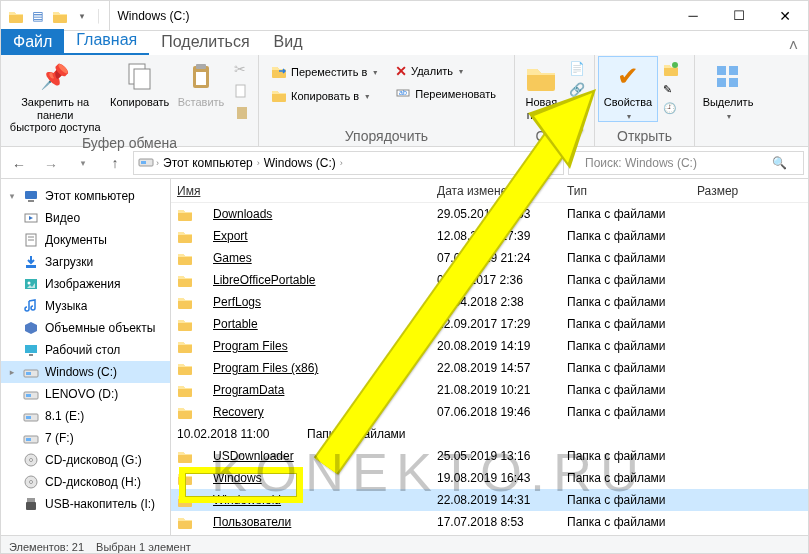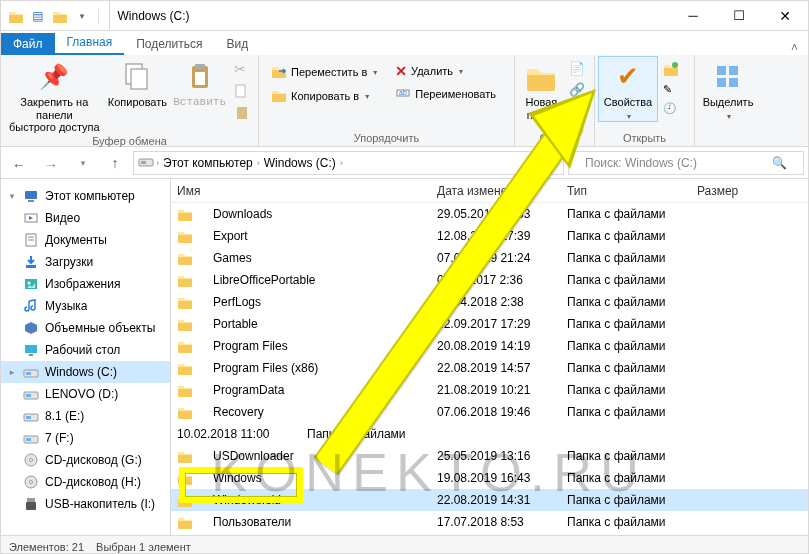--- a/index.html
+++ b/index.html
@@ -31,37 +31,37 @@
   
   .titlebar{display:flex;align-items:center;height:30px;border-bottom:1px solid var(--border);}
   .qat{display:flex;align-items:center;gap:4px;padding:0 6px;border-right:1px solid var(--border);height:100%;}
   .qat .icon{width:18px;height:18px;display:flex;align-items:center;justify-content:center;}
   .title{padding-left:8px;flex:1;}
   .winbtns{display:flex;height:100%;}
   .winbtn{width:46px;display:flex;align-items:center;justify-content:center;font-size:13px;}
   .winbtn.close{font-size:14px;}
 
   
-  .tabs{display:flex;align-items:flex-end;height:24px;background:#fff;font-size:12px;}
+  .tabs{display:flex;align-items:flex-end;height:24px;background:#fff;font-size:16px;}
   .tab{padding:4px 12px;color:var(--muted);}
   .tab.file{background:var(--blue);color:#fff;}
   .tab.active{color:var(--blue);border-bottom:2px solid var(--blue);}
   .tabs .spacer{flex:1;}
   .collapse{padding:0 10px;color:#777;}
 
   
   .ribbon{display:flex;background:var(--ribbon-bg);border-bottom:1px solid var(--border);height:92px;}
   .group{display:flex;flex-direction:column;border-right:1px solid var(--border);padding:2px 4px 0;}
   .group-body{flex:1;display:flex;align-items:flex-start;gap:2px;}
-  .group-label{text-align:center;font-size:11px;color:#666;padding:1px 0 2px;}
+  .group-label{text-align:center;font-size:14px;color:#666;padding:1px 0 2px;}
   .bigbtn{display:flex;flex-direction:column;align-items:center;justify-content:flex-start;width:72px;padding:4px 2px 0;text-align:center;line-height:1.15;gap:3px;cursor:default;}
   .bigbtn.narrow{width:58px;}
   .bigbtn .ico{width:32px;height:32px;display:flex;align-items:center;justify-content:center;}
   .bigbtn .lbl{font-size:11px;}
-  .bigbtn.disabled{color:#aaa;font-family:Liberation Mono, monospace;}
+  .bigbtn.disabled{color:#aaa;}
   .smallcol{display:flex;flex-direction:column;gap:2px;padding-top:2px;}
   .smallbtn{display:flex;align-items:center;gap:4px;padding:2px 4px;font-size:11px;white-space:nowrap;}
   .drop{font-size:8px;color:#666;margin-left:2px;}
   .bigbtn.highlighted{background:var(--hover);outline:1px solid #9ed0ff;}
 
   
   .addrrow{display:flex;align-items:center;height:32px;border-bottom:1px solid var(--border);padding:0 4px;gap:4px;}
   .navbtn{width:28px;height:28px;border-radius:3px;display:flex;align-items:center;justify-content:center;color:#888;font-size:14px;}
   .navbtn.enabled{color:#555;}
   .addr{flex:1;display:flex;align-items:center;border:1px solid var(--border);height:24px;padding:0 4px;gap:2px;}
@@ -76,21 +76,21 @@
   .sidebar{width:170px;border-right:1px solid var(--border);overflow:hidden;padding-top:6px;}
   .sidebar .item{display:flex;align-items:center;gap:6px;padding:3px 4px 3px 20px;font-size:12px;white-space:nowrap;}
   .sidebar .item.selected{background:var(--sel);}
   .sidebar .item .tw{width:10px;text-align:center;color:#888;font-size:9px;margin-left:-14px;}
   .sidebar .ico{width:16px;height:16px;display:flex;align-items:center;justify-content:center;}
   .sidebar .label{overflow:hidden;text-overflow:ellipsis;}
 
   .filesarea{flex:1;display:flex;flex-direction:column;position:relative;}
   .cols{display:flex;border-bottom:1px solid #eee;height:24px;align-items:center;font-size:12px;color:#333;}
   .cols > div{padding:0 6px;border-right:1px solid transparent;}
-  .c-name{width:260px;}
+  .c-name{width:260px;text-decoration:underline;}
   .c-date{width:130px;}
   .c-type{width:130px;}
   .c-size{flex:1;}
   .rows{flex:1;overflow:hidden;}
   .row{display:flex;align-items:center;height:22px;font-size:12px;}
   .row.selected{background:var(--sel);}
   .row > div{padding:0 6px;overflow:hidden;text-overflow:ellipsis;white-space:nowrap;}
   .row .c-name{display:flex;align-items:center;gap:20px;}
   .row .fico{width:16px;height:16px;flex:none;}
 

